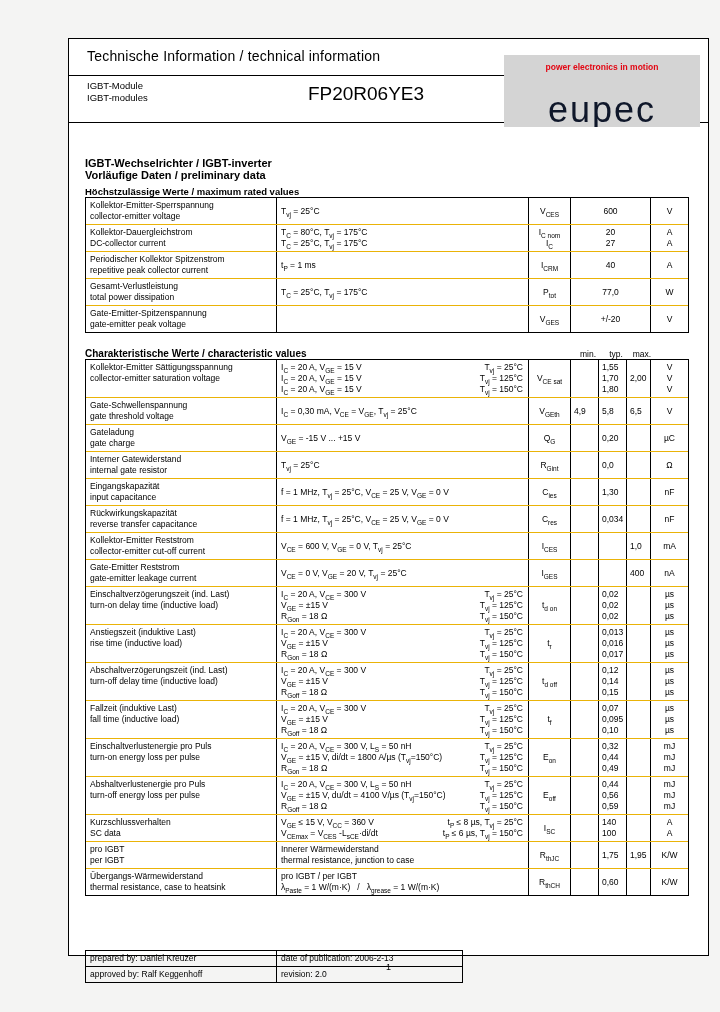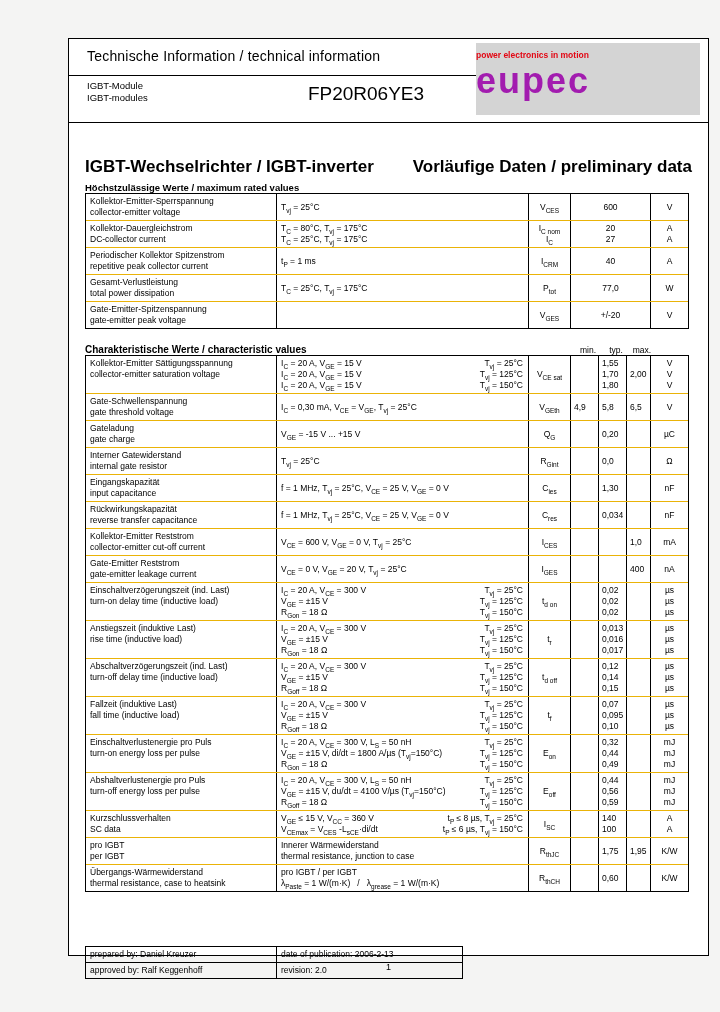--- a/index.html
+++ b/index.html
@@ -15,26 +15,26 @@
     position: absolute; left: 68px; top: 38px;
     width: 641px; height: 918px;
     background: #fff; border: 1.6px solid #000;
   }
   
   .hdr { position: relative; height: 84px; border-bottom: 1.6px solid #000; }
   .hdr-title { position: absolute; left: 18px; top: 9px; font-size: 14px; letter-spacing: .2px; }
   .hdr-line  { position: absolute; left: 0; top: 36px; width: 438px; border-top: 1px solid #000; }
   .hdr-module { position: absolute; left: 18px; top: 41px; font-size: 9.5px; line-height: 12px; }
   .hdr-part { position: absolute; left: 147px; top: 44px; width: 300px; text-align: center; font-size: 19px; }
-  .logo { position: absolute; top: 4px; right: 8px; width: 224px; height: 72px; background: #d4d4d4; text-align: left; overflow: hidden; }
+  .logo { position: absolute; top: 16px; right: 8px; width: 196px; height: 72px; background: #d4d4d4; text-align: center; overflow: hidden; }
   .logo-tag { margin-top: 7px; font-size: 8.5px; font-weight: bold; color: #e30613; }
-  .logo-brand { font-size: 36px; font-weight: bold; color: #a21caf; line-height: 42px; letter-spacing: 2px; }
+  .logo-brand { font-size: 36px; font-weight: normal; color: #0f172a; line-height: 42px; letter-spacing: 2px; margin-top: 17px; }
   
   .content { padding: 0 16px; }
-  .sec-head { display: flex; justify-content: space-between; margin-top: 34px; font-weight: bold; font-size: 17px; }
+  .sec-head { display: flex; justify-content: space-between; margin-top: 34px; font-weight: bold; font-size: 11px; flex-direction: column; }
   .max-title { margin-top: 5px; font-weight: bold; font-size: 9.5px; }
   .char-head { display: flex; align-items: flex-end; margin-top: 15px; }
   .ch-title { flex: 1; font-weight: bold; font-size: 10px; }
   .ch-col { width: 28px; font-size: 8.5px; text-align: center; }
   .ch-max { width: 24px; }
   .ch-sp { width: 38px; }
   
   .dtable { margin-top: 0; width: 604px; border: 1px solid #000; }
   .trow { display: grid; }
   .trow + .trow { border-top: 1px solid #eab308; }

